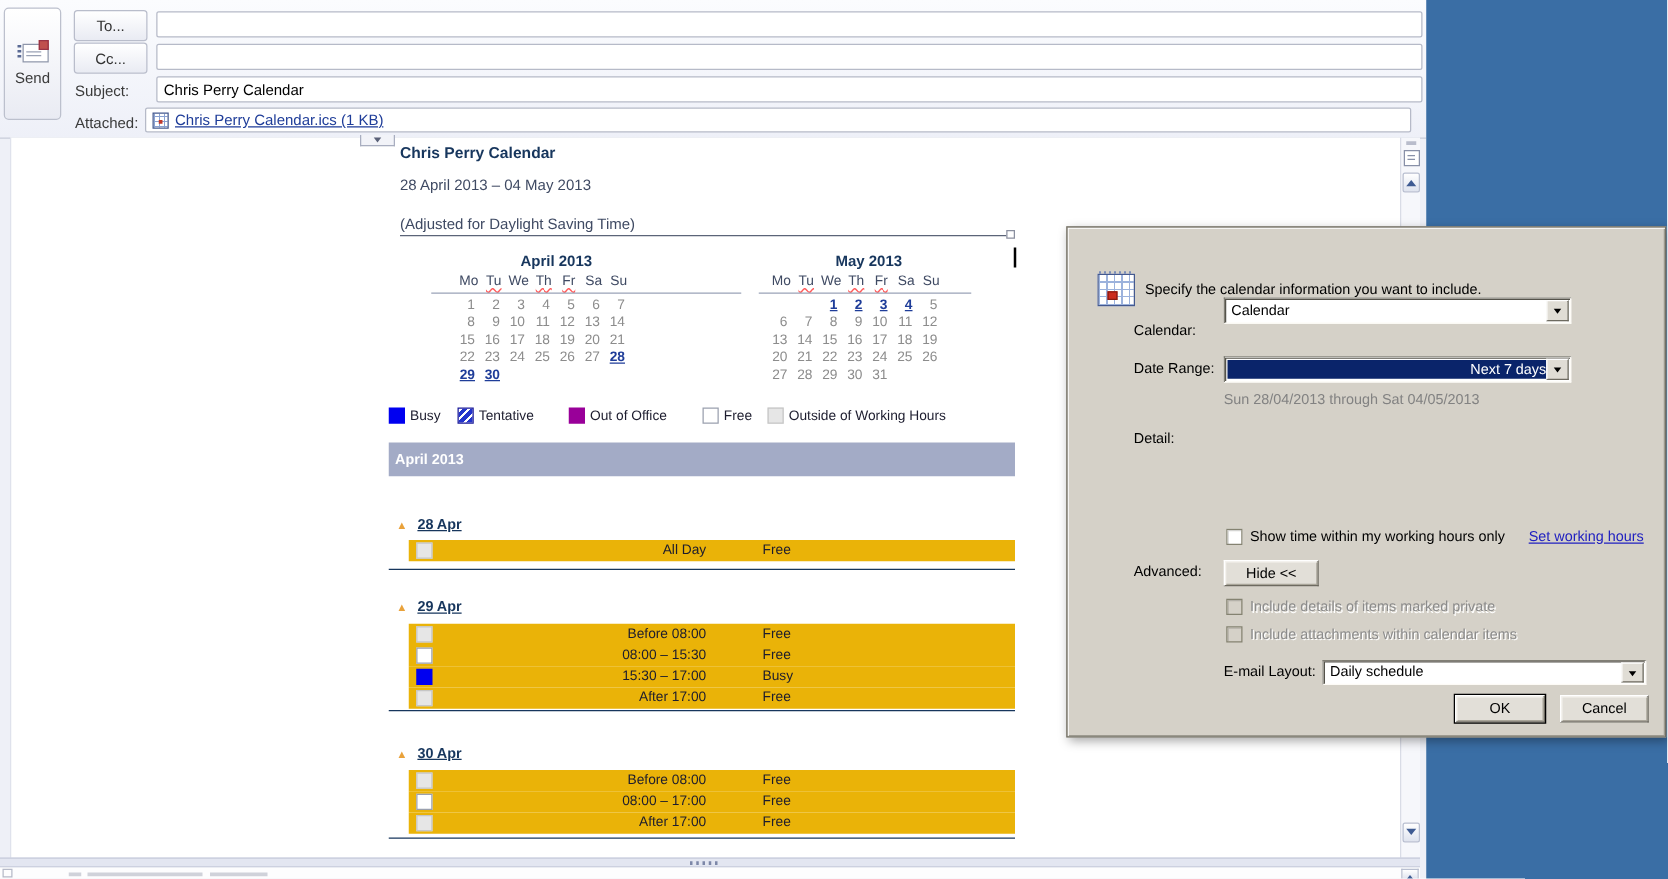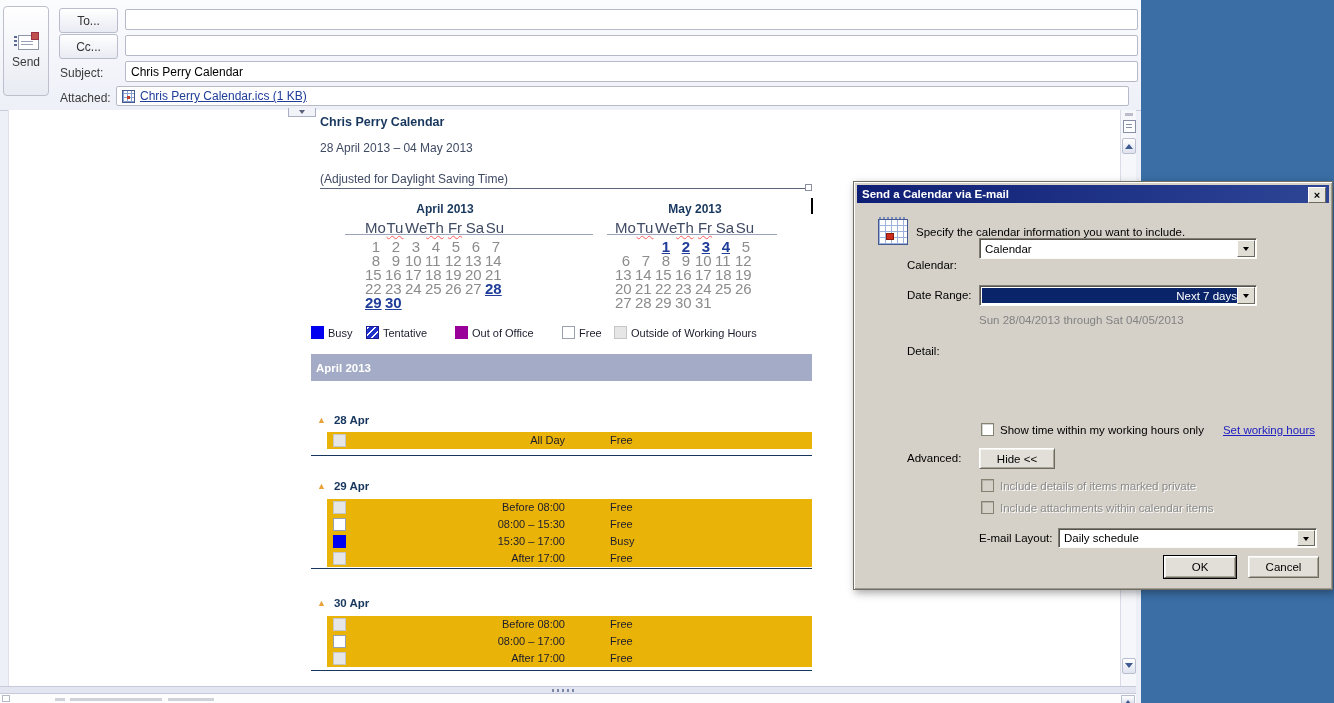--- a/index.html
+++ b/index.html
@@ -26,21 +26,21 @@
   .body-white{position:absolute;left:8px;top:110px;width:1112px;height:577px;background:#fff;border-left:1px solid #dfe2ec;}
   .collapse-tab{position:absolute;left:288px;top:108px;width:26px;height:8px;background:#f2f3f8;border:1px solid #a9aec0;border-top:none;display:flex;align-items:center;justify-content:center;}
   .tri-d{width:0;height:0;border:3px solid transparent;border-top:4px solid #5a6178;margin-top:3px;}
   .msg-title{position:absolute;font-weight:bold;font-size:12.5px;color:#17365D;}
   .msg-line{position:absolute;font-size:12px;color:#3f4a63;}
   .msg-hr{position:absolute;height:1px;background:#5b6478;}
   .resize-square{position:absolute;width:7px;height:7px;background:#fff;border:1px solid #8a8f9f;box-sizing:border-box;}
   .caret{position:absolute;width:2px;height:16px;background:#000;}
 
   .cal-title{position:absolute;width:160px;text-align:center;font-weight:bold;font-size:12px;color:#17365D;}
-  .cal-hdrs,.cal-days{display:grid;grid-template-columns:repeat(7,20px);grid-auto-rows:14px;font-size:15px;}
+  .cal-hdrs,.cal-days{display:grid;grid-template-columns:repeat(7,20px);grid-auto-rows:14px;font-size:11px;}
   .cal-hdrs .hd{color:#3f4a63;text-align:center;}
   .squiggle{text-decoration-line:underline;text-decoration-style:wavy;text-decoration-color:#ff5a5a;text-decoration-thickness:1px;text-underline-offset:2px;}
   .cal-days .d{text-align:right;padding-right:5px;color:#8c8c8c;}
   .cal-days .d.a{color:#1f3d99;font-weight:bold;text-decoration:underline;}
   .cal-line{position:absolute;height:1px;background:#9aa3b8;}
 
   .sw{width:13px;height:13px;box-sizing:border-box;}
   .sw.busy{background:#0000f0;}
   .sw.tentative{background:repeating-linear-gradient(135deg,#ffffff 0 2px,#2233cc 2px 5px);border:1px solid #1a1a99;}
   .sw.oof{background:#990099;}
@@ -48,21 +48,21 @@
   .sw.outside{background:#e6e6e6;border:1px solid #c6c6c6;}
   .legend{position:absolute;left:311px;top:326px;width:501px;height:14px;}
   .legend-item{position:absolute;top:0;display:flex;gap:4px;align-items:center;}
   .legend-label{font-size:11px;color:#1c1c2e;}
 
   .banner{position:absolute;left:311px;top:354px;width:501px;height:27px;background:#a3abc6;color:#fff;font-weight:bold;font-size:11.5px;line-height:29px;padding-left:5px;box-sizing:border-box;}
 
   .sched{position:absolute;left:0;top:0;width:1334px;height:703px;pointer-events:none;}
   .day-head{position:absolute;display:flex;align-items:center;gap:8px;}
   .day-head .tri{color:#e9a23b;font-size:9px;line-height:12px;}
-  .day-label{font-weight:bold;font-size:11.5px;color:#17365D;}
+  .day-label{font-weight:bold;font-size:11.5px;color:#17365D;text-decoration:underline;}
   .sched-row{position:absolute;height:17px;background:#eab308;}
   .sched-row .sw{position:absolute;left:6px;top:2px;}
   .row-time{position:absolute;left:60px;width:178px;text-align:right;font-size:11px;color:#1c1c2e;line-height:17px;}
   .row-status{position:absolute;left:283px;font-size:11px;color:#1c1c2e;line-height:17px;}
   .sep{position:absolute;height:1px;background:#17365D;}
 
   
   .scrollbar{position:absolute;left:1120px;top:110px;width:16px;height:577px;background:#f6f7fb;border-left:1px solid #d9dce6;box-sizing:border-box;}
   .sb-grip{position:absolute;left:4px;top:3px;width:8px;height:3px;background:#b9bdcc;}
   .sb-icon{position:absolute;left:2px;top:10px;width:11px;height:11px;background:#fff;border:1px solid #8890a8;}
@@ -359,26 +359,20 @@
     <div class="artifact-bar" style="left:70px;width:92px"></div>
     <div class="artifact-bar" style="left:168px;width:46px"></div>
   </div>
   <div class="sb-partial">
       <i class="tri-up-n"></i>
     </div>
 
   <div class="desktop"></div>
 
   <div class="dialog">
-    <div class="titlebar">
-      <span>Send a Calendar via E-mail</span>
-      <div class="close-btn">
-          <span>×</span>
-        </div>
-    </div>
     <div class="dlg-cal-icon"></div>
     <div class="dlg-intro">Specify the calendar information you want to include.</div>
 
     <div class="dlg-label" style="top:77px">Calendar:</div>
     <div class="dd" style="left:125px;top:56px;width:278px;height:21px">
       <div class="dd-inner">
           <span>Calendar</span>
         </div>
       <div class="arrow-btn">
           <i class="tri-down"></i>

